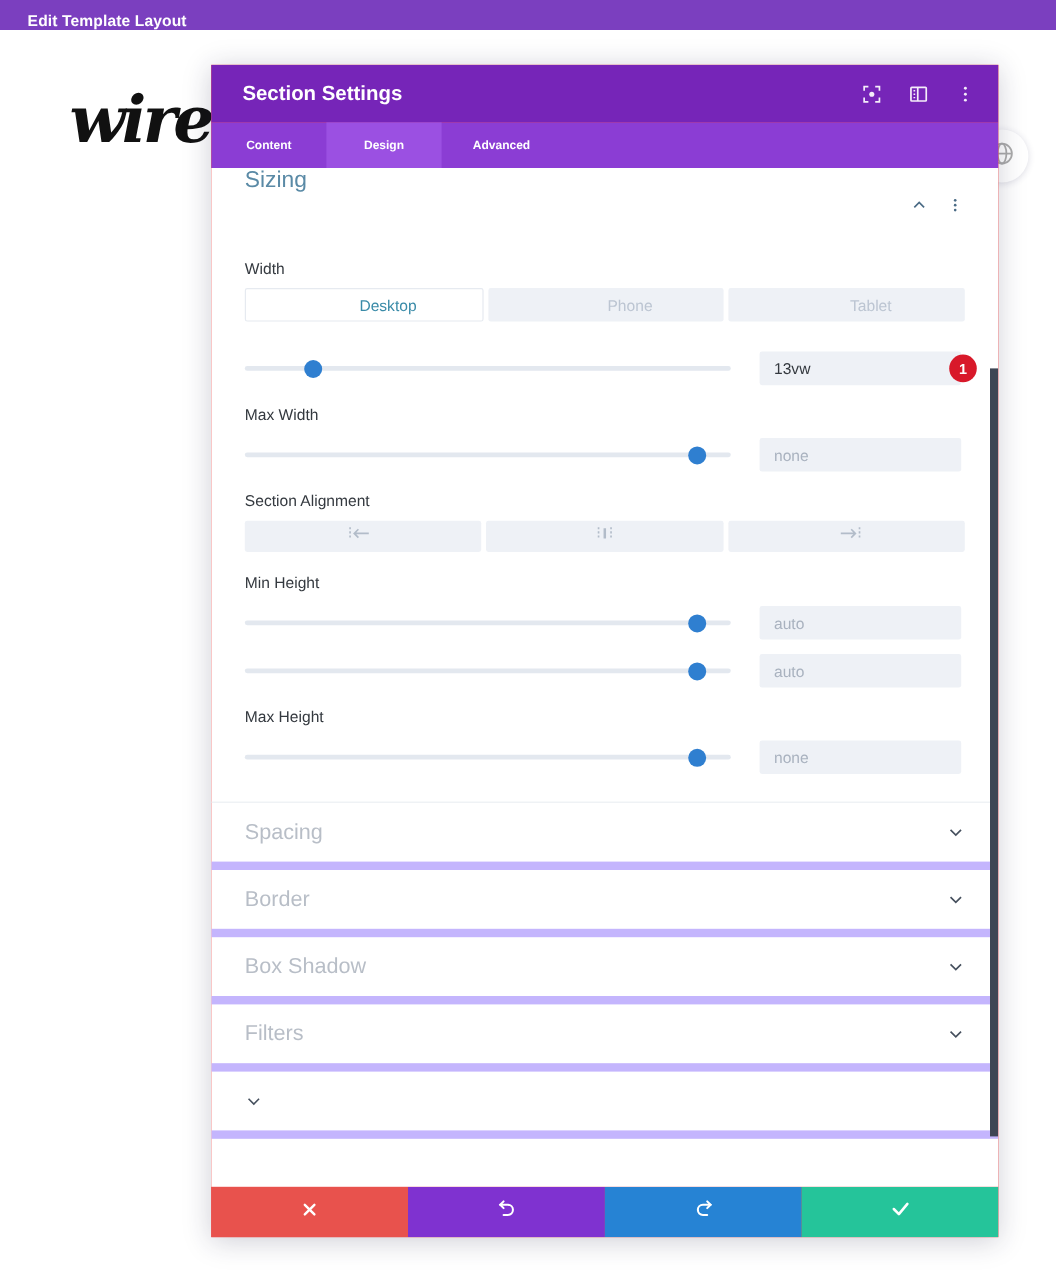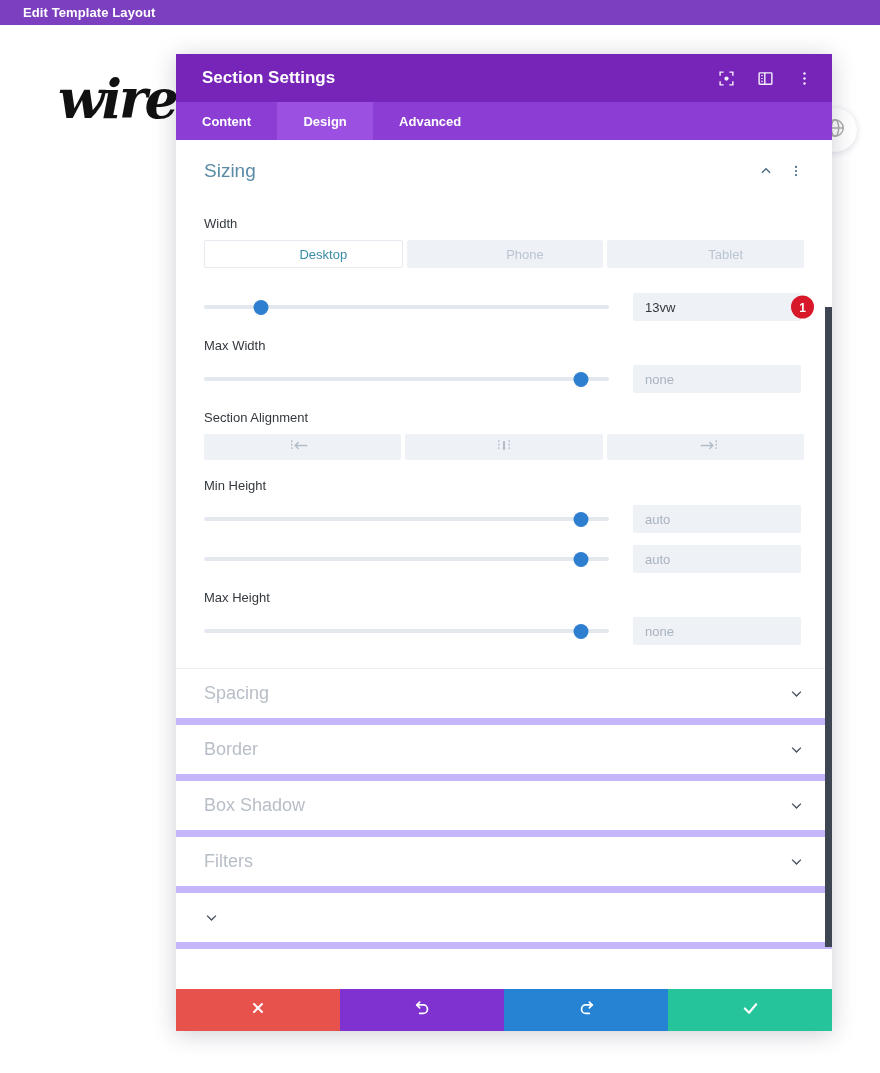--- a/index.html
+++ b/index.html
@@ -13,21 +13,21 @@
   }
 
   
   .top-bar {
     position: absolute;
     top: 0; left: 0;
     width: 880px;
     height: 25px;
     background: #7b3fbf;
     display: flex;
-    align-items: center;
+    align-items: flex-end;
   }
   .top-bar-title {
     color: #ffffff;
     font-size: 13px;
     font-weight: bold;
     padding-left: 23px;
     letter-spacing: 0.1px;
   }
 
   
@@ -115,21 +115,21 @@
     background: #8b3dd4;
     display: flex;
     flex: 0 0 38px;
   }
   .tab {
     display: flex;
     align-items: center;
     justify-content: center;
     padding: 0 26px;
     color: #ffffff;
-    font-size: 13px;
+    font-size: 10px;
     font-weight: bold;
     min-width: 96px;
   }
   .tab.active { background: #9b50e2; }
 
   .modal-body {
     flex: 1 1 auto;
     background: #ffffff;
     overflow: hidden;
     position: relative;
@@ -141,21 +141,20 @@
     width: 7px;
     height: 640px;
     background: #3e4654;
     z-index: 6;
   }
 
   
   .section-open { padding: 0 28px; }
   .section-open-header {
     display: flex;
-    align-items: center;
     height: 62px;
     gap: 12px;
   }
   .section-open-title {
     flex: 1;
     font-size: 19px;
     color: #5a8aa6;
     font-weight: normal;
   }
   .section-head-icons {

